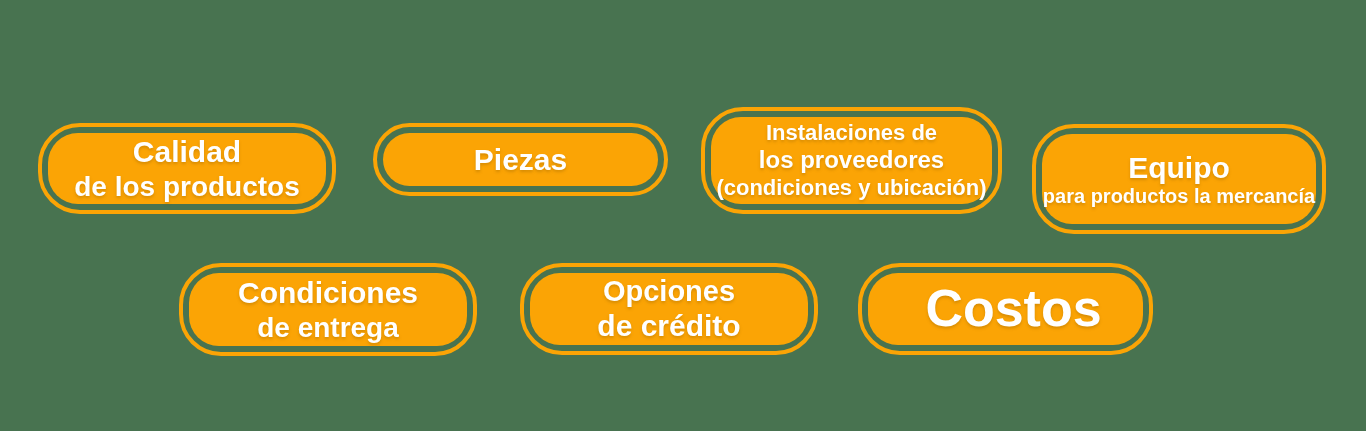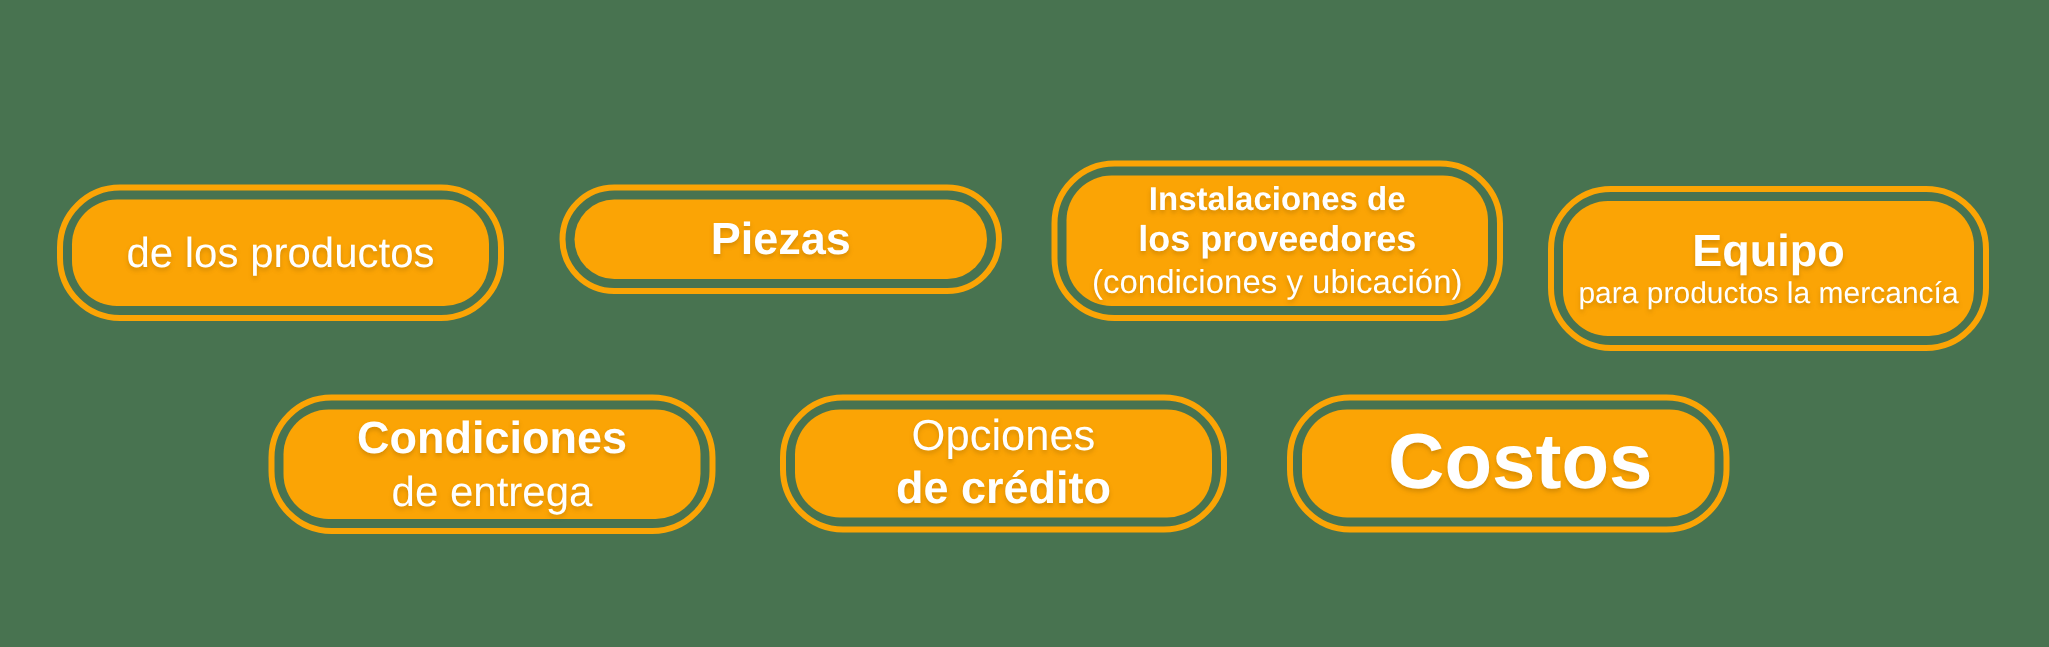--- a/index.html
+++ b/index.html
@@ -32,39 +32,40 @@
     border-radius: 30px;
     display: flex;
     flex-direction: column;
     align-items: center;
     justify-content: center;
     text-align: center;
     color: var(--text);
     line-height: 1.18;
     text-shadow: 0 2px 3px rgba(146, 94, 0, 0.35);
   }
-  .line { display: block; white-space: nowrap; font-weight: 400; }
+  .line { display: block; white-space: nowrap; font-weight: 700; }
   .line.bold { font-weight: 700; }
 
   
   .b1 { left: 38px;   top: 123px; width: 298px; height: 91px; }
   .b2 { left: 373px;  top: 123px; width: 295px; height: 73px; }
   .b3 { left: 701px;  top: 107px; width: 301px; height: 107px; }
   .b4 { left: 1032px; top: 124px; width: 294px; height: 110px; }
   .b5 { left: 179px;  top: 263px; width: 298px; height: 93px; }
   .b6 { left: 520px;  top: 263px; width: 298px; height: 92px; }
   .b7 { left: 858px;  top: 263px; width: 295px; height: 92px; }
 </style>
 </head>
 <body>
 
 <div class="canvas">
 
   <div class="badge b1">
     <div class="fill">
+        <span class="line bold" style="font-size: 30px;">Calidad</span>
         <span class="line" style="font-size: 28px;">de los productos</span>
       </div>
   </div>
 
   <div class="badge b2">
     <div class="fill">
         <span class="line bold" style="font-size: 30px;">Piezas</span>
       </div>
   </div>
 

